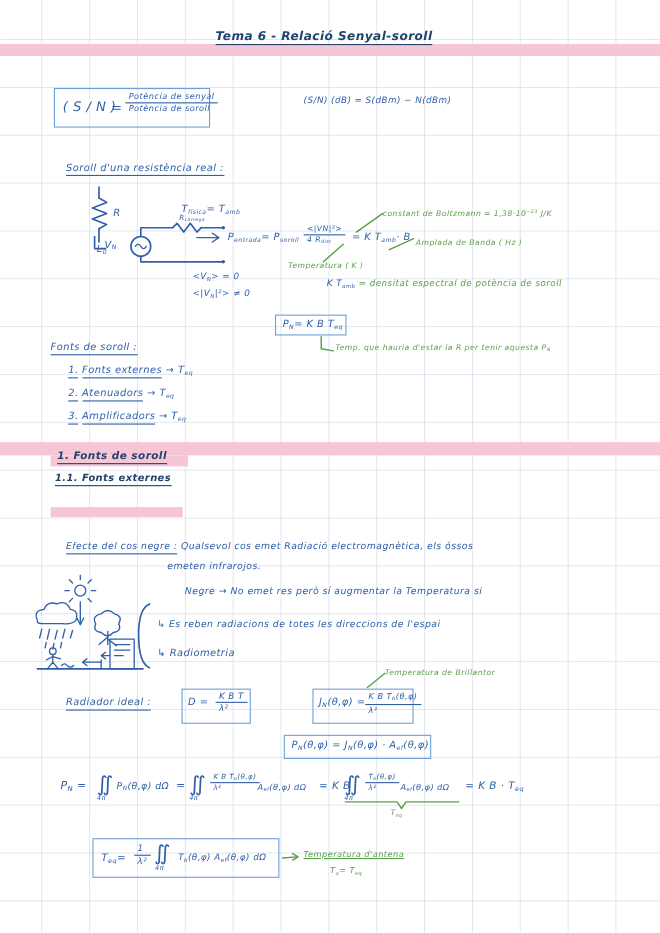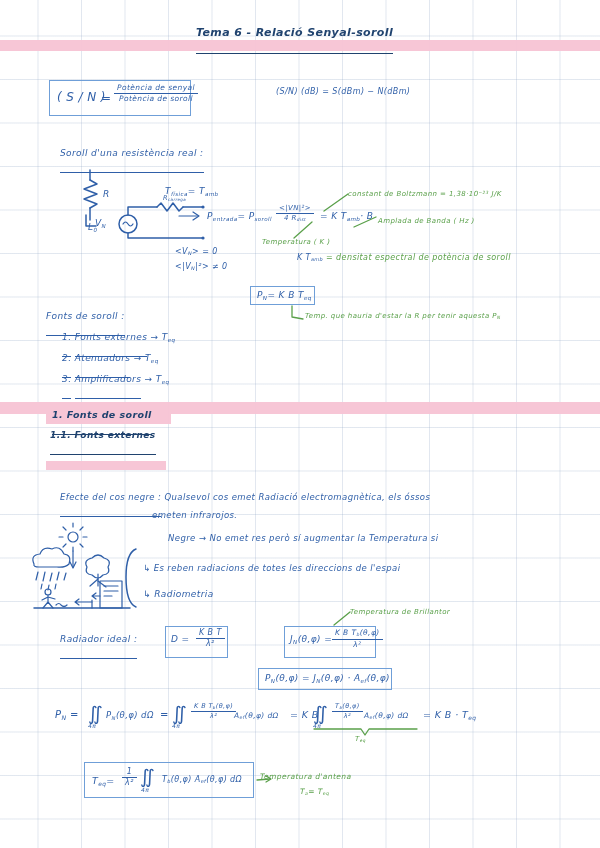--- a/index.html
+++ b/index.html
@@ -23,35 +23,34 @@
   .ink{
     position:absolute;
     color:#2f5fa8;
     font-family:"DejaVu Sans", sans-serif;
     font-style:italic;
     white-space:nowrap;
     letter-spacing:.4px;
   }
   .green{color:#5aa04a;}
   .dark{color:#20436f;}
-  .u{border-bottom:1.4px solid currentColor;padding-bottom:14px;}
+  .u{border-bottom:1.4px solid currentColor;padding-bottom:1px;}
   .box{
     position:absolute;
     border:1.6px solid #6f9fd8;
     background:rgba(255,255,255,0.0);
     box-sizing:border-box;
   }
   .hl{
     position:absolute;
     background:#f7c3d4;
     opacity:.95;
   }
   .frac{
     display:inline-block;
-    text-align:center;
     vertical-align:middle;
     line-height:1.05;
   }
   .frac .num{display:block;border-bottom:1.3px solid currentColor;padding:0 3px 1px;}
   .frac .den{display:block;padding:1px 3px 0;}
   .sm{font-size:8px;}
   sub{font-size:.62em;vertical-align:-.3em;}
   sup{font-size:.62em;vertical-align:.5em;}
   svg{position:absolute;overflow:visible;}
   .stroke{fill:none;stroke:#2f5fa8;stroke-width:1.5;stroke-linecap:round;stroke-linejoin:round;}
@@ -339,18 +338,18 @@
   <div class="ink" style="left:140px;top:765px;font-size:19px;">∬</div>
   <div class="ink sm" style="left:141px;top:786px;font-size:6px;">4π</div>
   <div class="ink" style="left:162px;top:775px;font-size:8px;">
     <span>T</span><sub>b</sub><span>(θ,φ) A</span><sub>ef</sub><span>(θ,φ) dΩ</span>
   </div>
 
   <svg style="left:256px;top:774px;width:18px;height:10px;">
     <path class="stroke-g" d="M1,6 L14,5"></path>
     <path class="stroke-g" d="M10,2 L15,5 L10,8"></path>
   </svg>
-  <div class="ink green" style="left:260px;top:772px;font-size:7.5px;">Temperatura d'antena</div>
+  <div class="ink green" style="left:276px;top:772px;font-size:7.5px;text-decoration:underline;">Temperatura d'antena</div>
   <div class="ink green" style="left:300px;top:787px;font-size:7.5px;">
     <span>T</span><sub>a</sub><span>= T</span><sub>eq</sub>
   </div>
 
 </div>
 
 </body></html>

